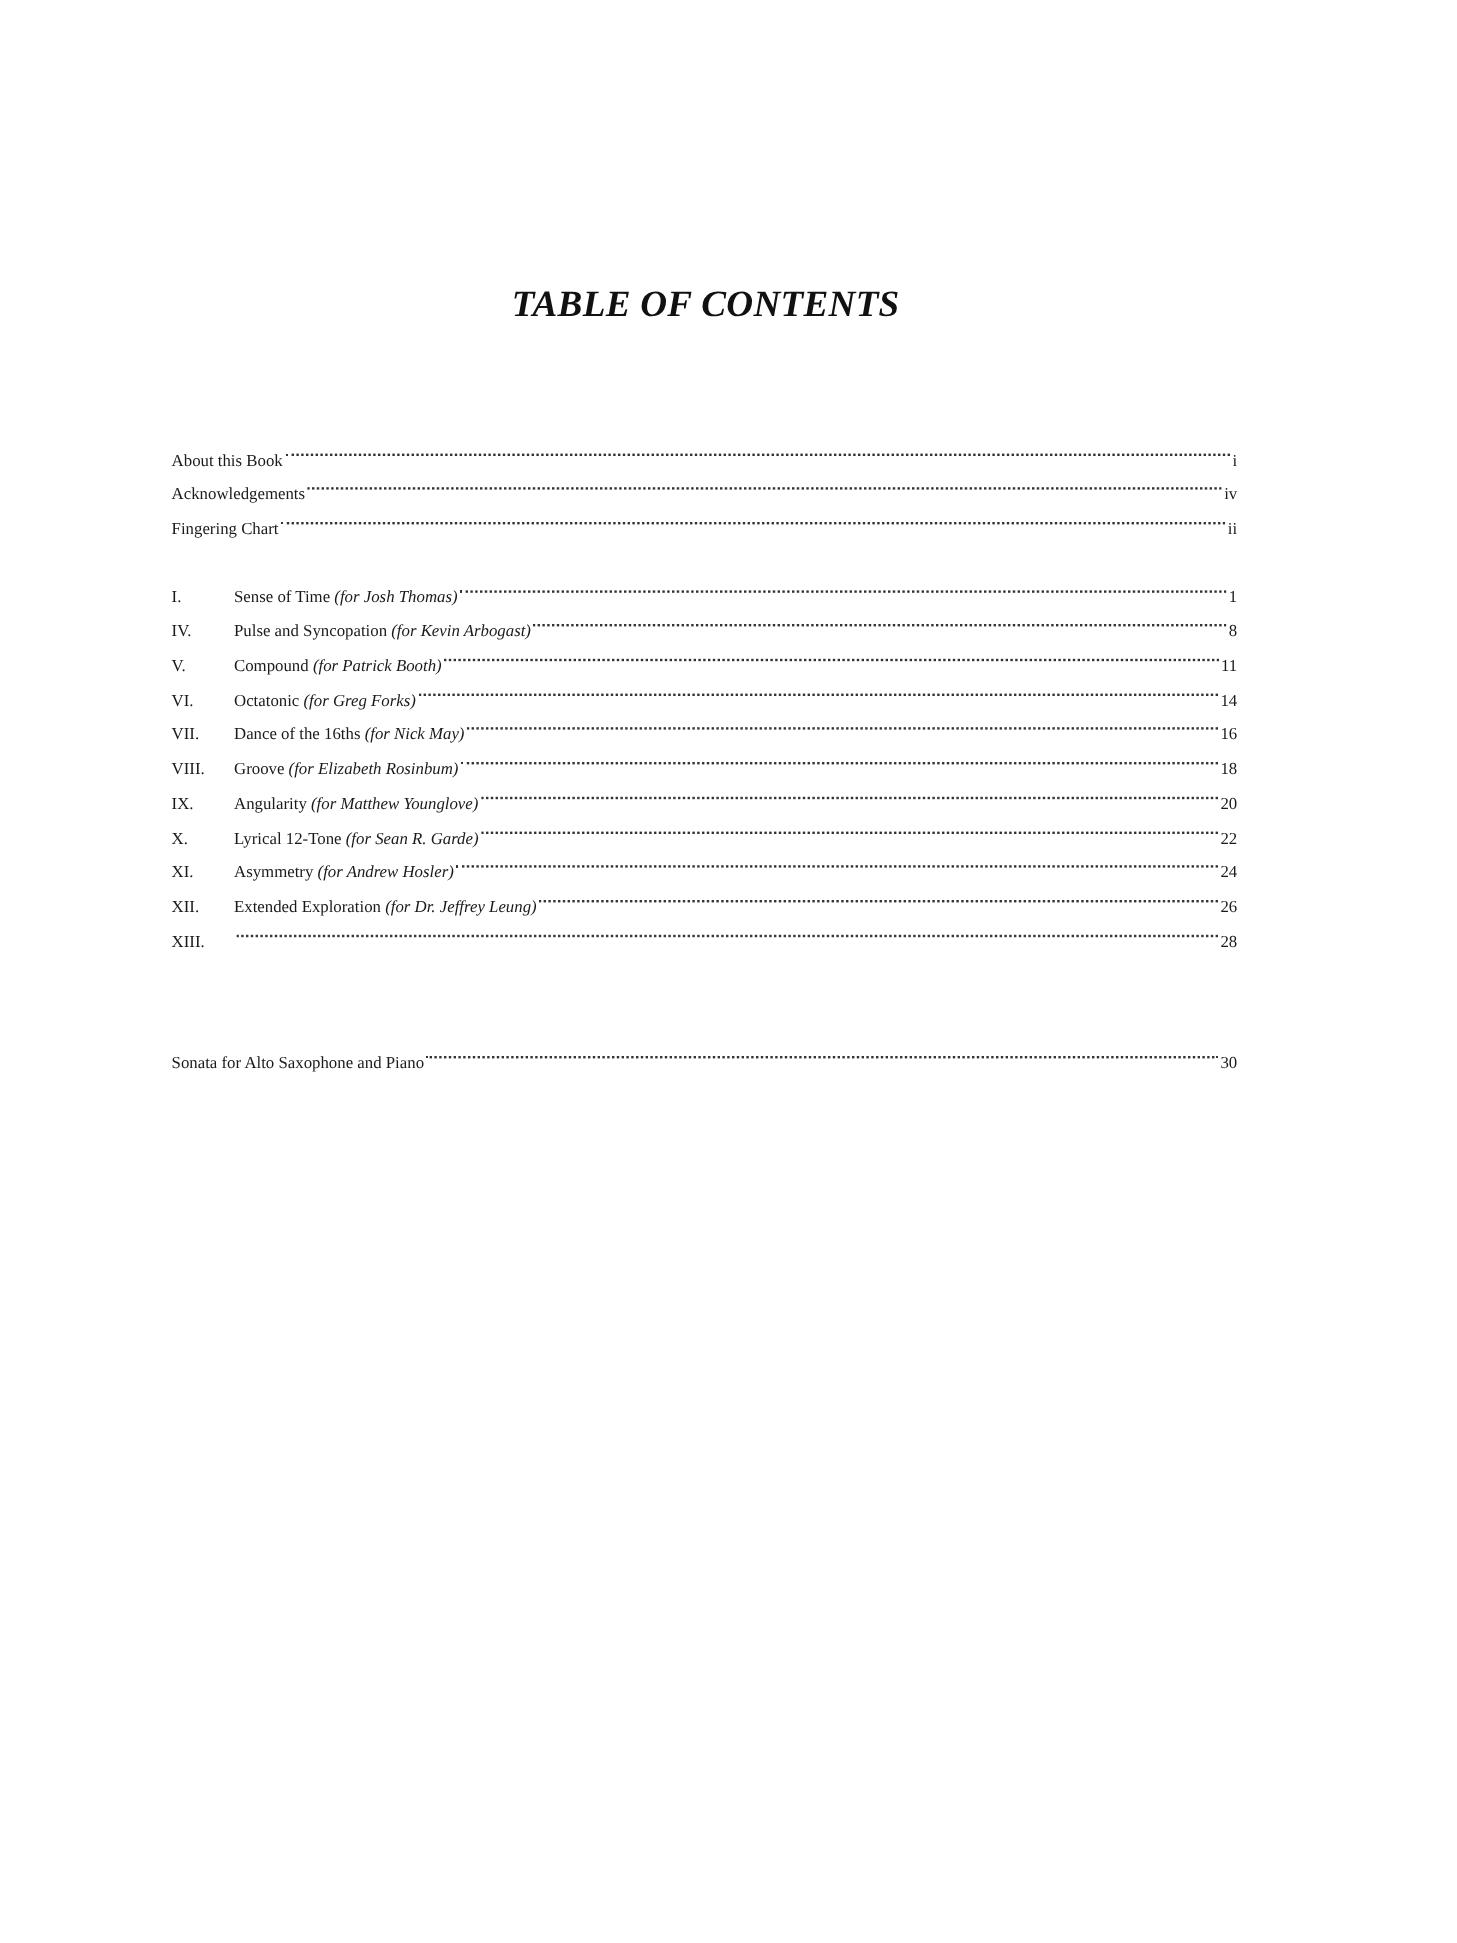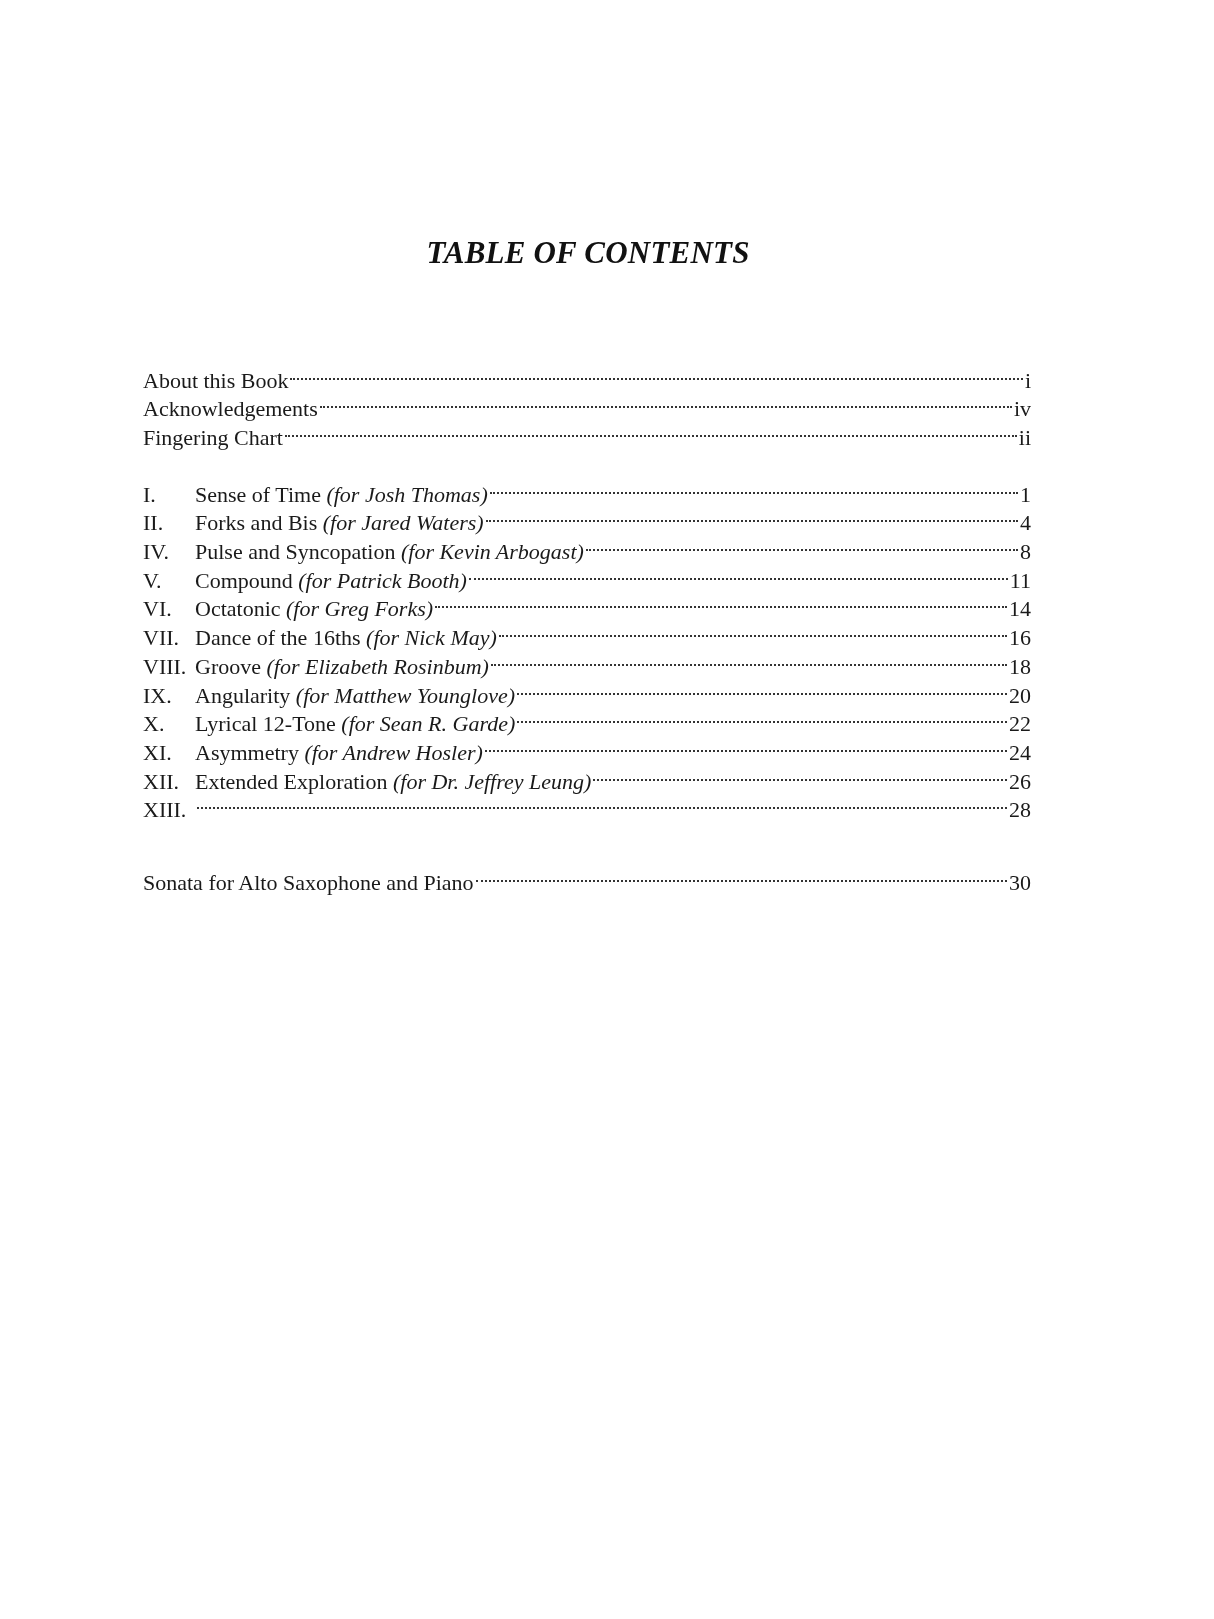--- a/index.html
+++ b/index.html
@@ -24,21 +24,21 @@
       font-size: 31px;
       font-weight: bold;
       letter-spacing: 0.2px;
       color: #111;
       font-style: italic;
     }
     .toc {
       position: absolute;
       left: 143px;
       width: 888px;
-      font-size: 22px;
+      font-size: 14px;
     }
     .toc.front { top: 359px; }
     .toc.chapters { top: 473px; }
     .toc.back { top: 861px; }
     .row {
       display: flex;
       align-items: baseline;
       height: 28.7px;
       line-height: 28.7px;
       white-space: nowrap;
@@ -93,26 +93,20 @@
     <span class="page">ii</span>
   </div>
 </div>
 
 <div class="toc chapters">
   <div class="row">
     <span class="numeral">I.</span>
     <span class="entry-title"><span>Sense of Time</span> <span class="dedication">(for Josh Thomas)</span></span>
     <span class="leader"></span>
     <span class="page">1</span>
-  </div>
-  <div class="row">
-    <span class="numeral">II.</span>
-    <span class="entry-title"><span>Forks and Bis</span> <span class="dedication">(for Jared Waters)</span></span>
-    <span class="leader"></span>
-    <span class="page">4</span>
   </div>
   <div class="row">
     <span class="numeral">IV.</span>
     <span class="entry-title"><span>Pulse and Syncopation</span> <span class="dedication">(for Kevin Arbogast)</span></span>
     <span class="leader"></span>
     <span class="page">8</span>
   </div>
   <div class="row">
     <span class="numeral">V.</span>
     <span class="entry-title"><span>Compound</span> <span class="dedication">(for Patrick Booth)</span></span>

